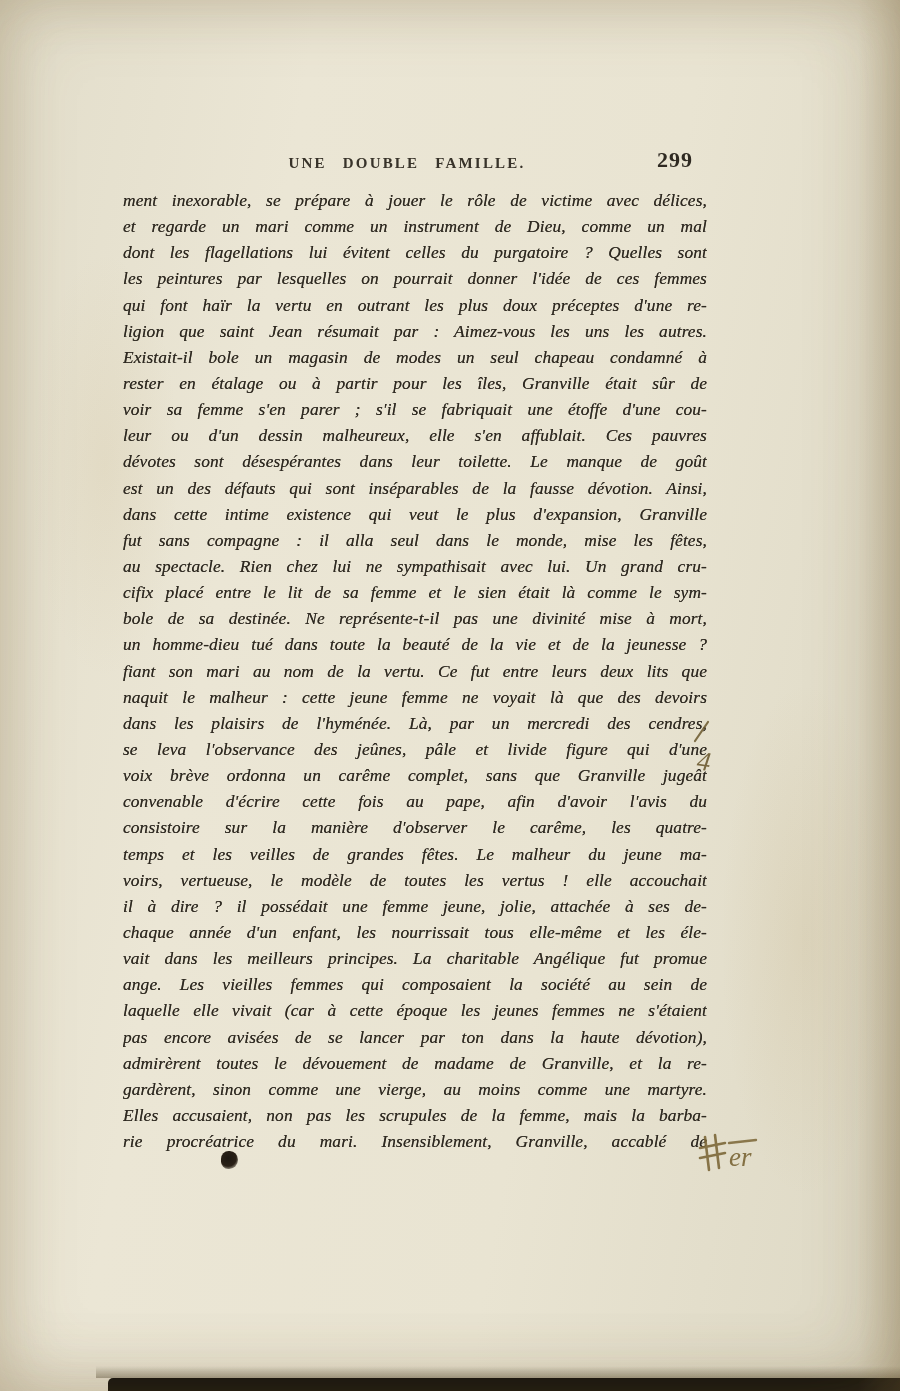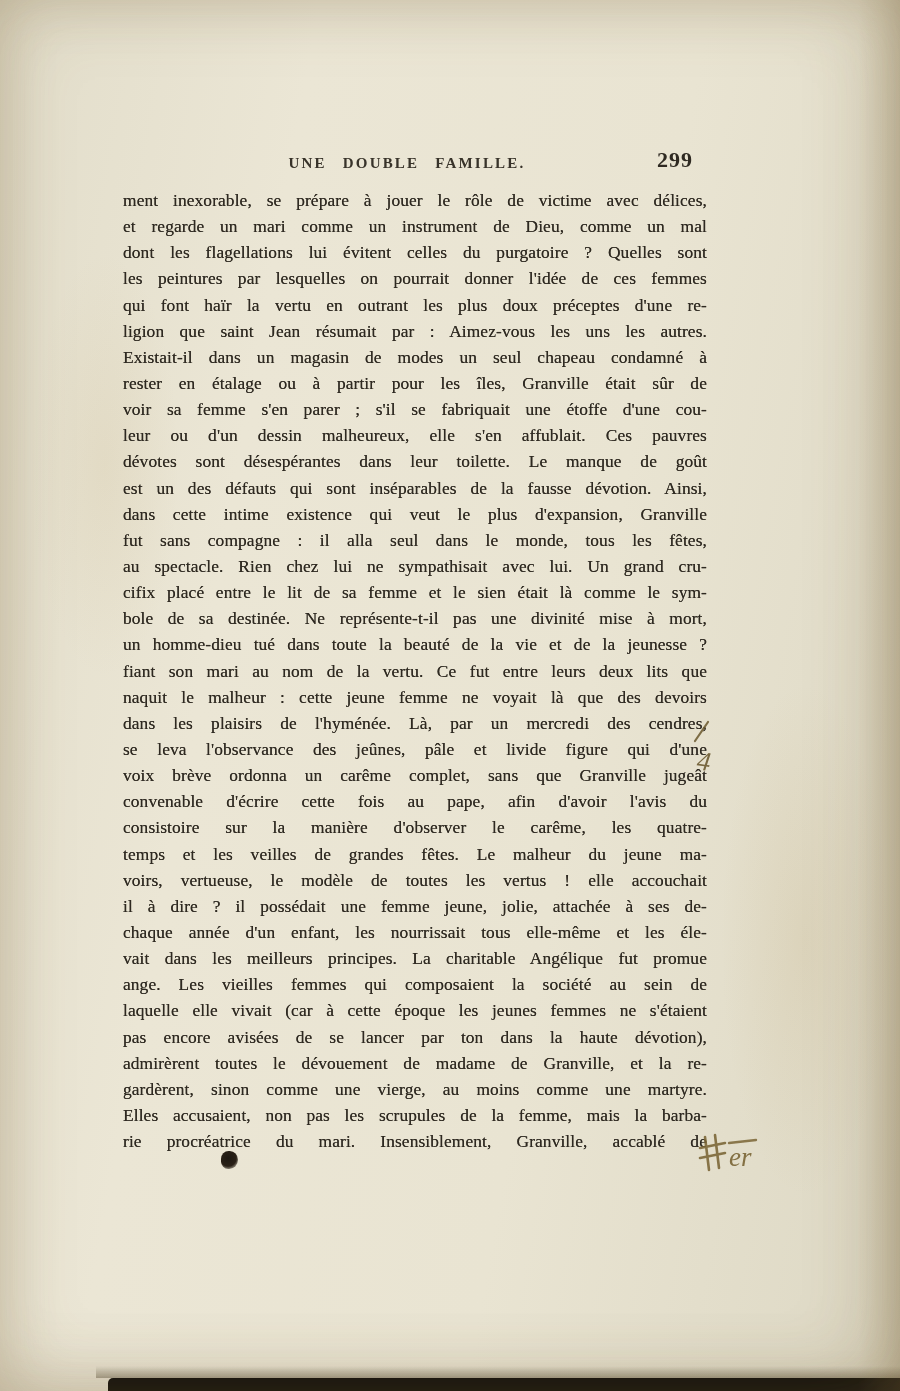--- a/index.html
+++ b/index.html
@@ -45,20 +45,21 @@
     color: #2f2a22;
     text-align: right;
   }
 
   .text-block {
     position: absolute; left: 123px; top: 187px; width: 584px;
     color: #2e2921;
     font-size: 17.4px;
     text-shadow: 0 0 .4px rgba(46,41,33,.8);
     z-index: 2;
+    font-style: italic;
   }
   .line {
     height: 26.15px;
     line-height: 26.15px;
     overflow: hidden;
     text-align: justify;
     text-align-last: justify;
     white-space: normal;
     hyphens: none;
     letter-spacing: 0.1px;
@@ -103,28 +104,28 @@
     <span class="page-number">299</span>
   </div>
 
   <div class="text-block">
       <div class="line">ment inexorable, se prépare à jouer le rôle de victime avec délices,</div>
       <div class="line">et regarde un mari comme un instrument de Dieu, comme un mal</div>
       <div class="line">dont les flagellations lui évitent celles du purgatoire ? Quelles sont</div>
       <div class="line">les peintures par lesquelles on pourrait donner l'idée de ces femmes</div>
       <div class="line">qui font haïr la vertu en outrant les plus doux préceptes d'une re-</div>
       <div class="line">ligion que saint Jean résumait par : Aimez-vous les uns les autres.</div>
-      <div class="line">Existait-il dans un magasin de modes un seul chapeau condamné à</div>
+      <div class="line">Existait-il bole un magasin de modes un seul chapeau condamné à</div>
       <div class="line">rester en étalage ou à partir pour les îles, Granville était sûr de</div>
       <div class="line">voir sa femme s'en parer ; s'il se fabriquait une étoffe d'une cou-</div>
       <div class="line">leur ou d'un dessin malheureux, elle s'en affublait. Ces pauvres</div>
       <div class="line">dévotes sont désespérantes dans leur toilette. Le manque de goût</div>
       <div class="line">est un des défauts qui sont inséparables de la fausse dévotion. Ainsi,</div>
       <div class="line">dans cette intime existence qui veut le plus d'expansion, Granville</div>
-      <div class="line">fut sans compagne : il alla seul dans le monde, tous les fêtes,</div>
+      <div class="line">fut sans compagne : il alla seul dans le monde, mise les fêtes,</div>
       <div class="line">au spectacle. Rien chez lui ne sympathisait avec lui. Un grand cru-</div>
       <div class="line">cifix placé entre le lit de sa femme et le sien était là comme le sym-</div>
       <div class="line">bole de sa destinée. Ne représente-t-il pas une divinité mise à mort,</div>
       <div class="line">un homme-dieu tué dans toute la beauté de la vie et de la jeunesse ?</div>
       <div class="line">fiant son mari au nom de la vertu. Ce fut entre leurs deux lits que</div>
       <div class="line">naquit le malheur : cette jeune femme ne voyait là que des devoirs</div>
       <div class="line">dans les plaisirs de l'hyménée. Là, par un mercredi des cendres,</div>
       <div class="line">se leva l'observance des jeûnes, pâle et livide figure qui d'une</div>
       <div class="line">voix brève ordonna un carême complet, sans que Granville jugeât</div>
       <div class="line">convenable d'écrire cette fois au pape, afin d'avoir l'avis du</div>

